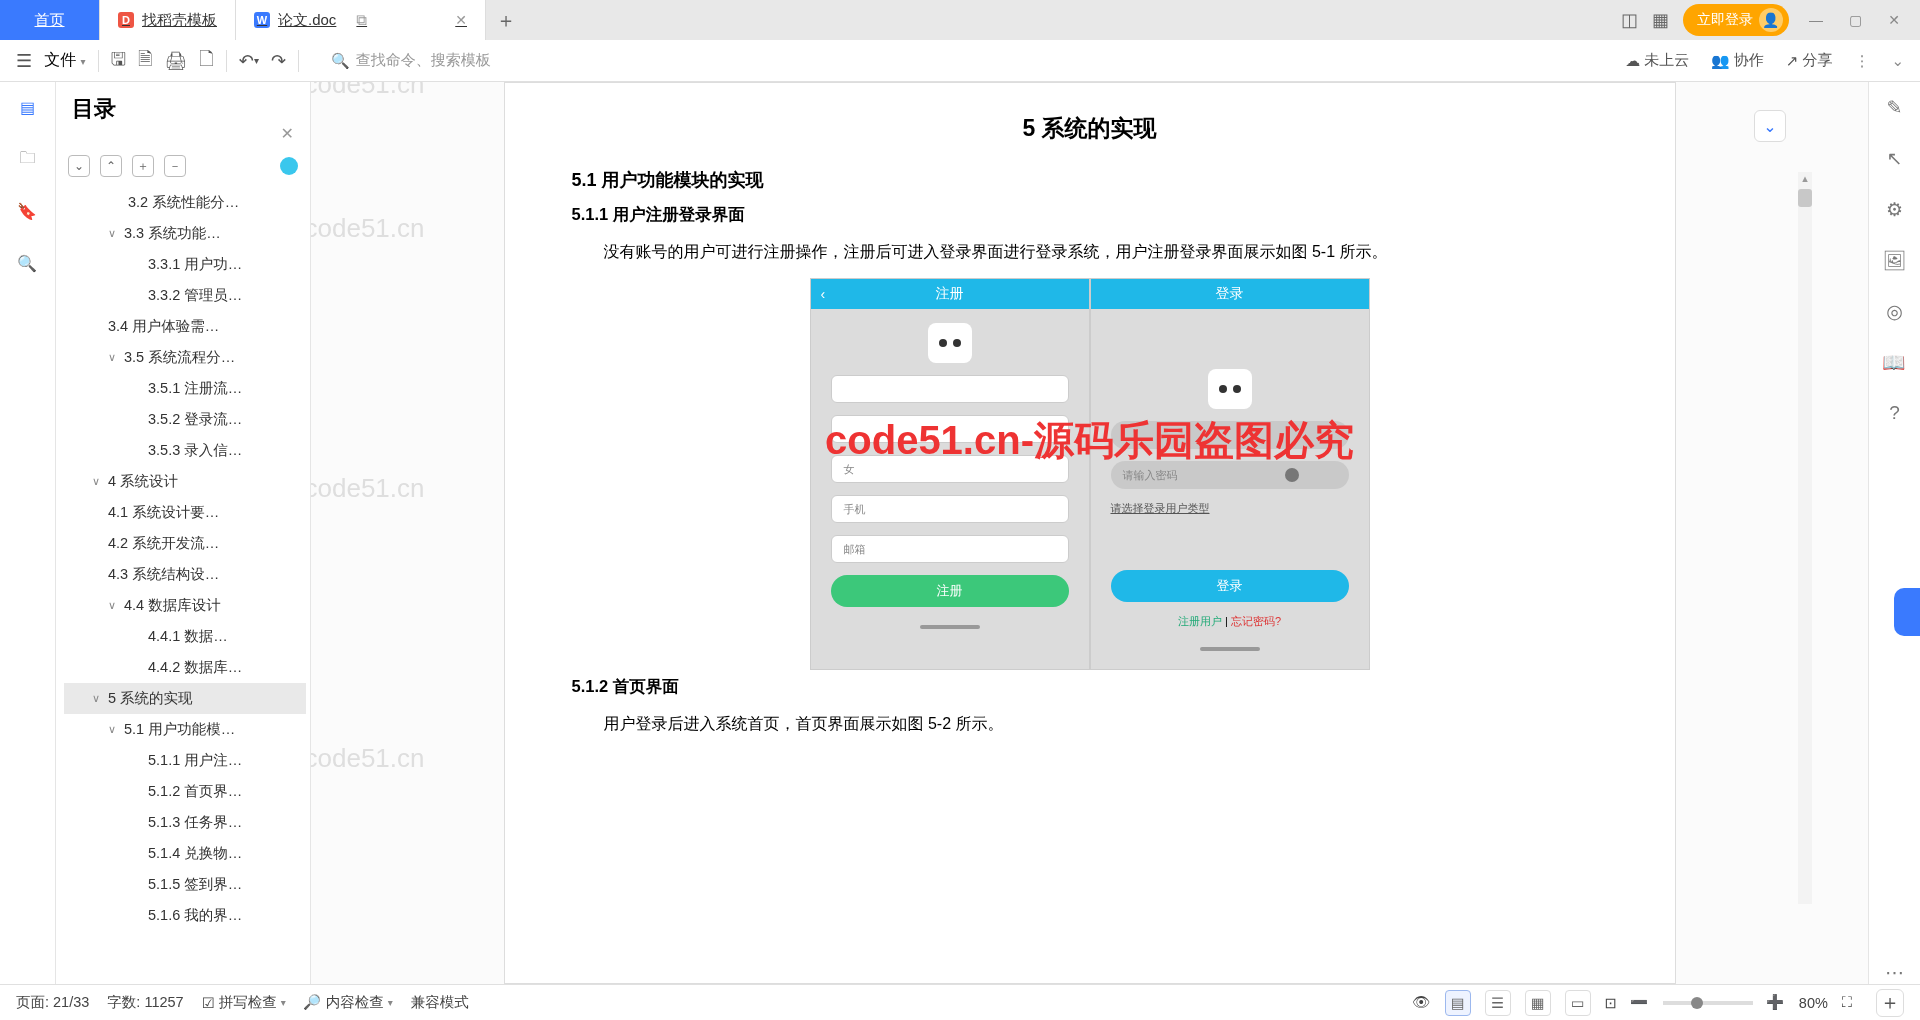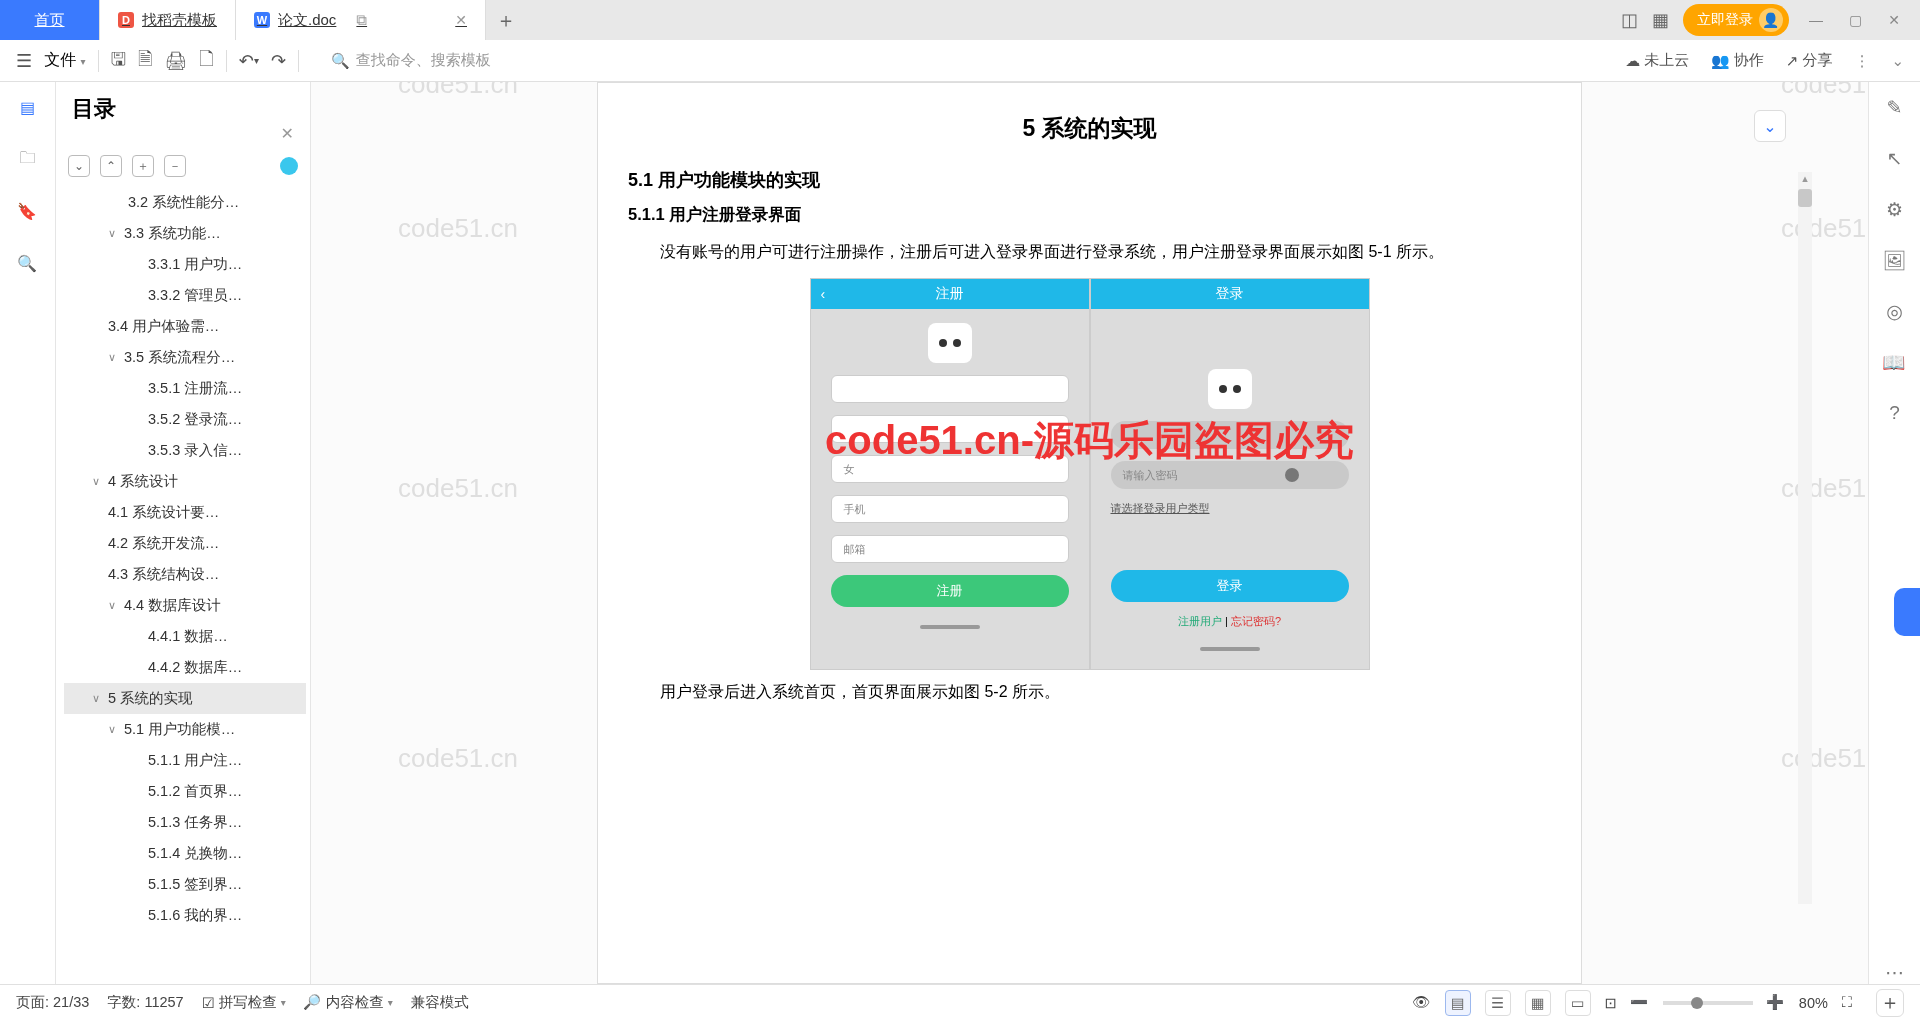--- a/index.html
+++ b/index.html
@@ -49,21 +49,21 @@
 .outline-list .item { padding: 6px 8px 6px; white-space: nowrap; overflow: hidden; text-overflow: ellipsis; display: flex; align-items: center; gap: 4px; cursor: pointer; }
 .outline-list .item.sel { background: #e9e9e9; }
 .outline-list .chev { color: #888; font-size: 11px; display:inline-block; width:12px; }
 .outline-list .ind1 { padding-left: 28px; }
 .outline-list .ind2 { padding-left: 44px; }
 .outline-list .ind3 { padding-left: 64px; }
 .outline-list .ind4 { padding-left: 84px; }
 
 
 .doc-area { flex: 1; background: #fbfbfb; position: relative; overflow: hidden; display: flex; }
-.page-wrap { margin: 0 auto; width: 985px; background: #fff; border: 1px solid #ddd; padding: 20px 30px 40px; position: relative; }
+.page-wrap { margin: 0 auto; width: 1172px; background: #fff; border: 1px solid #ddd; padding: 20px 67px 40px; position: relative; }
 .page-wrap h1 { text-align: center; font-size: 23px; font-weight: 700; margin: 10px 0 24px; }
 .page-wrap h2 { font-size: 18px; font-weight: 700; margin-bottom: 12px; }
 .page-wrap h3 { font-size: 16.5px; font-weight: 700; margin-bottom: 10px; }
 .page-wrap p { font-size: 16px; line-height: 2; text-indent: 2em; }
 
 
 .shots { display: flex; gap: 0; justify-content: center; margin: 10px 0 6px; }
 .phone { width: 280px; background: #dcdcdc; border: 1px solid #ccc; }
 .phone .pbar { height: 30px; background: #1fb8e8; color: #fff; display: flex; align-items: center; justify-content: center; font-size: 14px; position: relative; }
 .phone .pbar .back { position: absolute; left: 10px; }
@@ -339,20 +339,21 @@
             <div style="height:30px"></div>
             <div class="pbtn blue">登录</div>
             <div class="plinks"><span class="b">注册用户</span> | <span class="r">忘记密码?</span></div>
             <div class="navline"></div>
           </div>
         </div>
       </div>
 
       <div class="wm wm-red" style="left:0; top:330px">code51.cn-源码乐园盗图必究</div>
 
+      <h3>5.1.2 首页界面</h3>
       <p>用户登录后进入系统首页，首页界面展示如图 5-2 所示。</p>
     </div>
 
     <div class="vscroll">
       <div class="arrow">▴</div>
       <div class="thumb"></div>
     </div>
   </div>
 
   <div class="right-rail">

